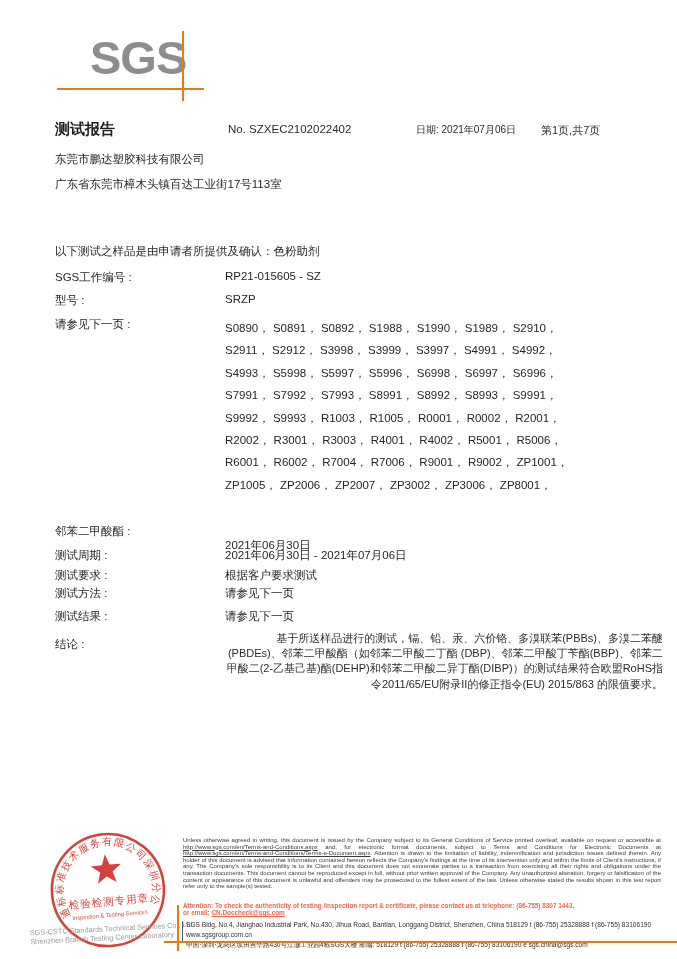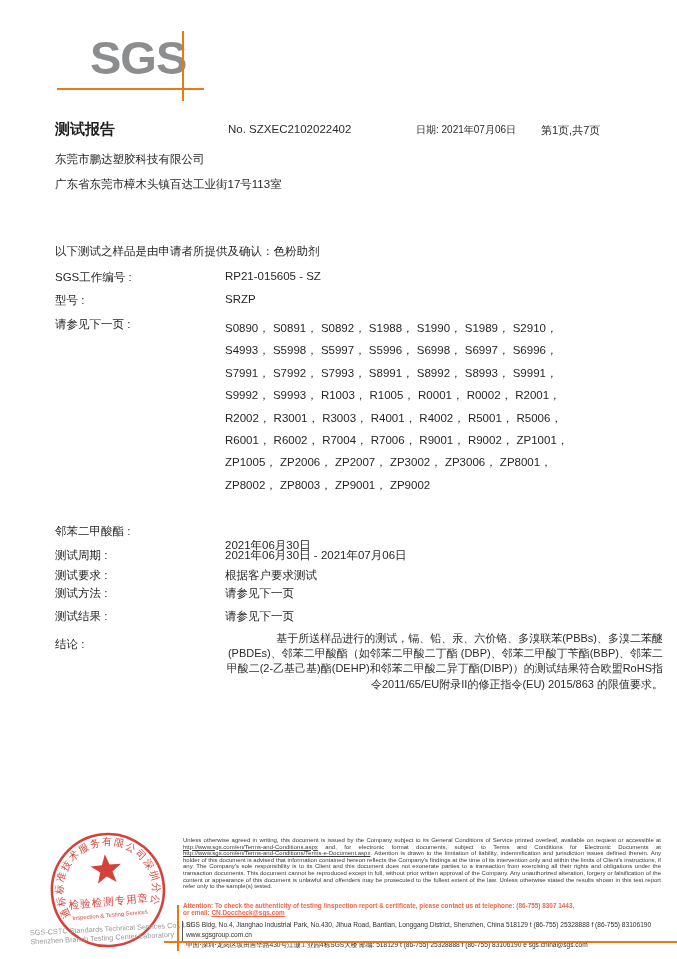--- a/index.html
+++ b/index.html
@@ -59,27 +59,27 @@
 
   <div class="abs body-text flabel" style="top:270px">SGS工作编号 :</div>
   <div class="abs body-text fvalue" style="top:270px">RP21-015605 - SZ</div>
 
   <div class="abs body-text flabel" style="top:293px">型号 :</div>
   <div class="abs body-text fvalue" style="top:293px">SRZP</div>
 
   <div class="abs body-text flabel" style="top:317px">请参见下一页 :</div>
   <div class="abs body-text fvalue ref-lines" style="top:317px">
     <div>S0890， S0891， S0892， S1988， S1990， S1989， S2910，</div>
+    <div>S2911， S2912， S3998， S3999， S3997， S4991， S4992，</div>
     <div>S4993， S5998， S5997， S5996， S6998， S6997， S6996，</div>
     <div>S7991， S7992， S7993， S8991， S8992， S8993， S9991，</div>
     <div>S9992， S9993， R1003， R1005， R0001， R0002， R2001，</div>
     <div>R2002， R3001， R3003， R4001， R4002， R5001， R5006，</div>
     <div>R6001， R6002， R7004， R7006， R9001， R9002， ZP1001，</div>
     <div>ZP1005， ZP2006， ZP2007， ZP3002， ZP3006， ZP8001，</div>
-    <div>ZP8002， ZP8003， ZP9001， ZP9002</div>
   </div>
 
   <div class="abs body-text flabel" style="top:524px">邻苯二甲酸酯 :</div>
   <div class="abs body-text fvalue" style="top:538px">2021年06月30日</div>
 
   <div class="abs body-text flabel" style="top:548px">测试周期 :</div>
   <div class="abs body-text fvalue" style="top:548px">2021年06月30日 - 2021年07月06日</div>
 
   <div class="abs body-text flabel" style="top:568px">测试要求 :</div>
   <div class="abs body-text fvalue" style="top:568px">根据客户要求测试</div>

